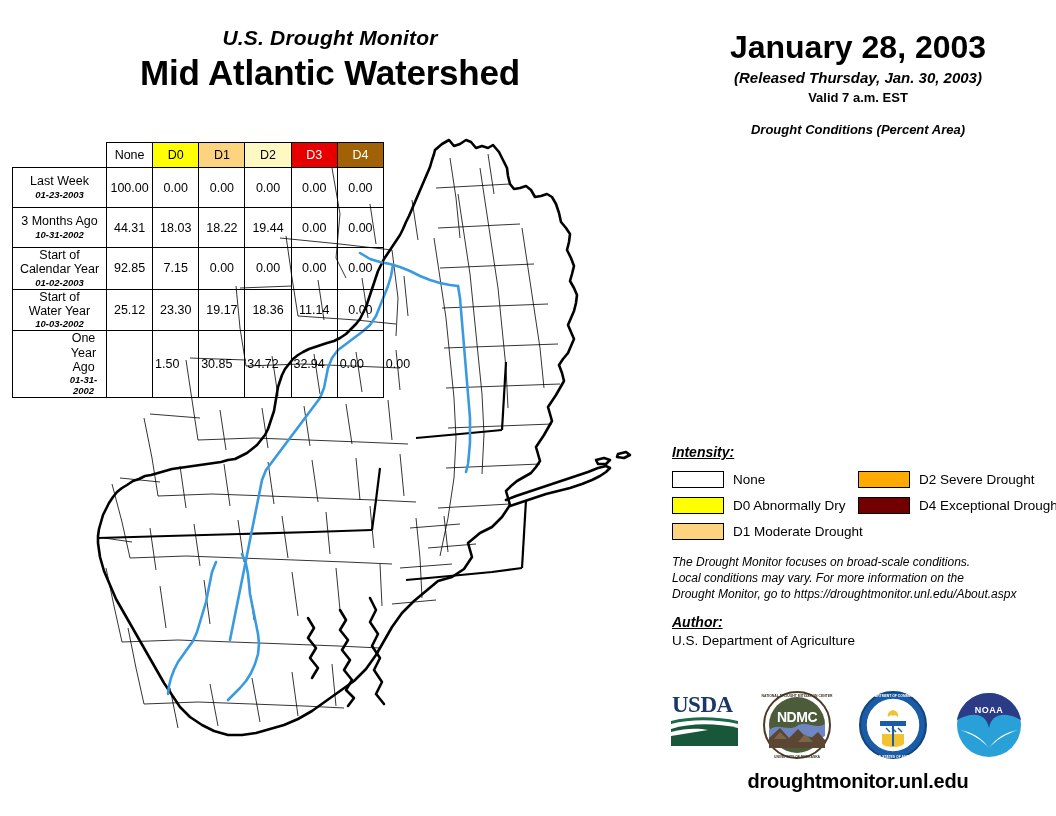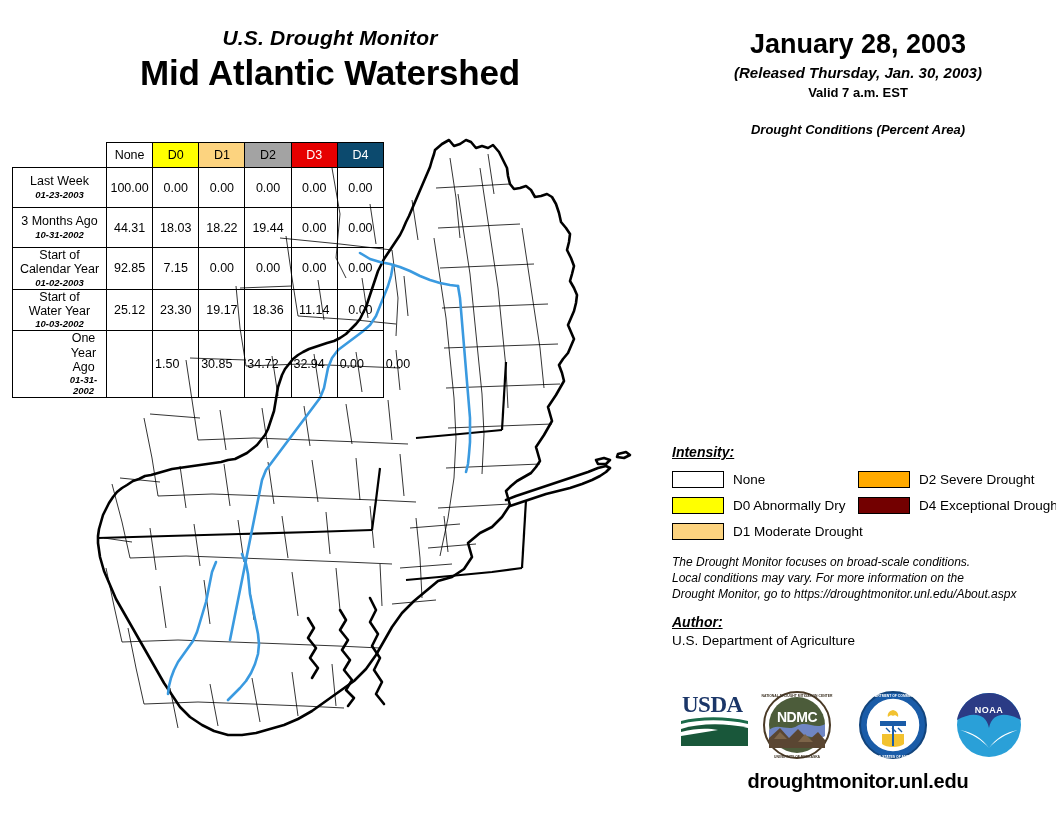--- a/index.html
+++ b/index.html
@@ -57,21 +57,21 @@
     left: 660px; top: 0;
     width: 396px; height: 816px;
   }
   #date-block {
     position: absolute;
     left: 0; top: 30px;
     width: 396px;
     text-align: center;
   }
   #date-main {
-    font-size: 27px;
+    font-size: 32px;
     font-weight: bold;
     line-height: 1.1;
     text-align: center;
   }
   #date-released {
     font-size: 15px;
     font-weight: bold;
     font-style: italic;
     margin-top: 4px;
     line-height: 1.15;
@@ -119,23 +119,23 @@
   }
   th.cat-head {
     height: 25px;
     font-size: 13px;
     font-weight: normal;
     border: 1.6px solid #000 !important;
   }
   th.cat-none { background:#ffffff; color:#000; }
   th.cat-d0   { background:#ffff00; color:#000; }
   th.cat-d1   { background:#fcd37f; color:#000; }
-  th.cat-d2   { background:#a3a3a3; color:#000; }
+  th.cat-d2   { background:#fef9c3; color:#000; }
   th.cat-d3   { background:#e60000; color:#ffffff; }
-  th.cat-d4   { background:#0c4a6e; color:#ffffff; }
+  th.cat-d4   { background:#a16207; color:#ffffff; }
 
   td.row-label {
     width: 94px;
     text-align: center;
     font-weight: bold;
     font-size: 12px;
     line-height: 1.15;
     padding: 3px 2px;
     border-left: 1.8px solid #000;
     border-right: 1.8px solid #000;
@@ -213,21 +213,21 @@
     margin-top: 2px;
   }
 
   
   #logos {
     position: absolute;
     left: 666px; top: 688px;
     width: 380px; height: 82px;
   }
   .logo-slot { position: absolute; top: 0; }
-  #logo-usda { left: 12px;   width: 74px; height: 64px; }
+  #logo-usda { left: 2px;   width: 74px; height: 64px; }
   #logo-ndmc { left: 94px;  width: 74px; height: 74px; }
   #logo-doc  { left: 190px; width: 74px; height: 74px; }
   #logo-noaa { left: 286px; width: 74px; height: 74px; }
   .logo-slot svg { display: block; width: 100%; height: 100%; }
 
   #website {
     position: absolute;
     left: 660px; top: 770px;
     width: 396px;
     text-align: center;

